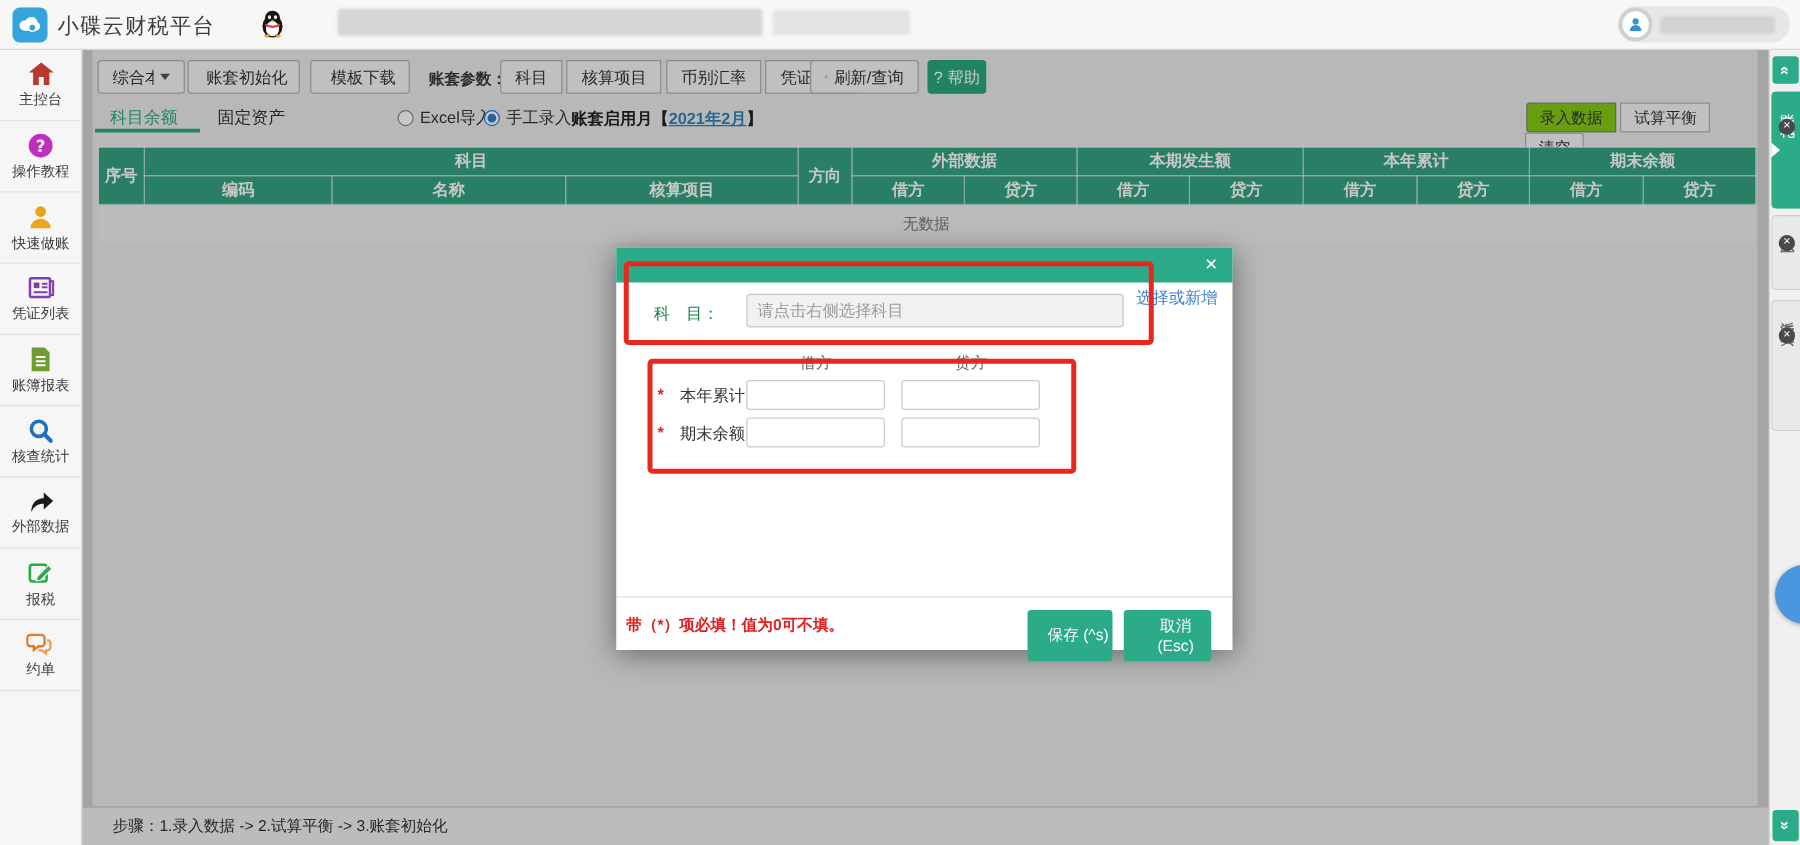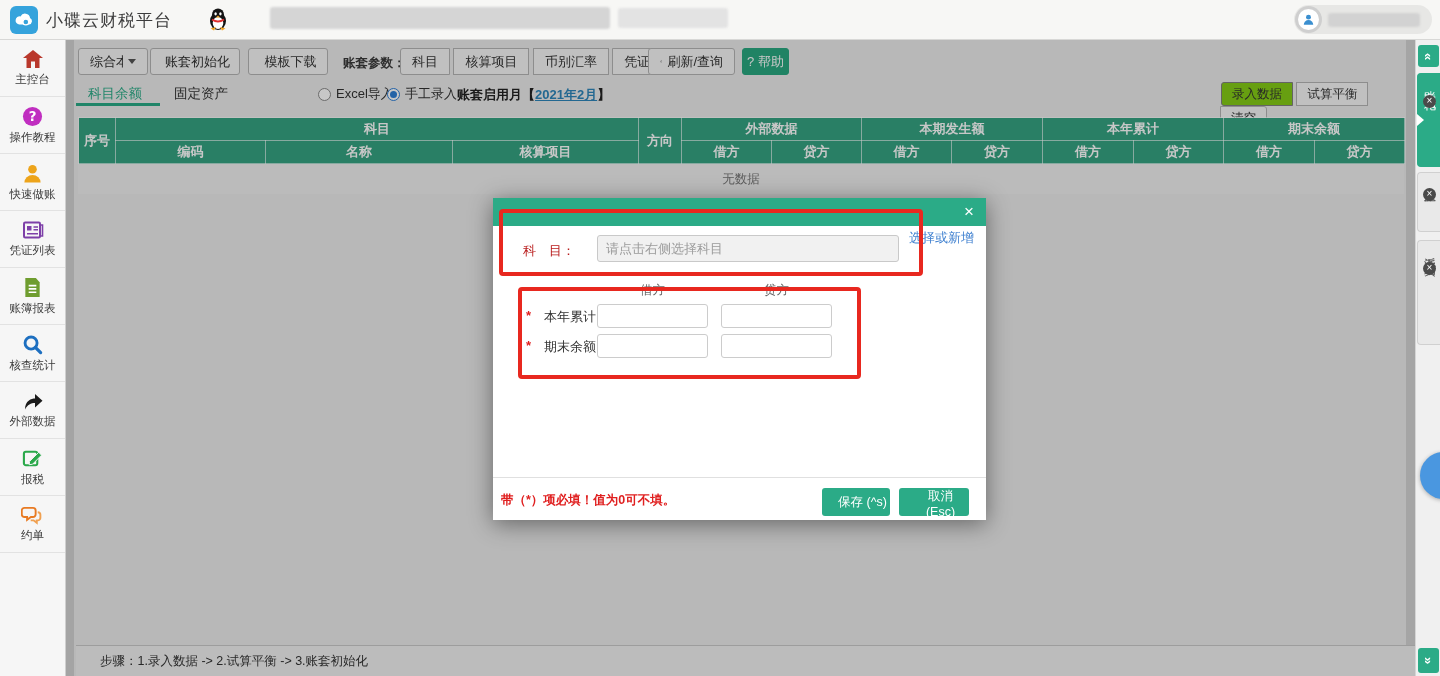--- a/index.html
+++ b/index.html
@@ -74,21 +74,21 @@
   .btn.pressed { background: #84cc16; border-color: #808080; }
 
   .table-wrap { position: absolute; left: 12px; top: 77px; width: 1326px; }
   table.grid { border-collapse: collapse; table-layout: fixed; width: 1326px; }
   table.grid th { background: var(--header_green); color: #fff; font-size: 13px; font-weight: bold;
     border: 1px solid rgba(255,255,255,.6); height: 23px; padding: 0; }
   .empty-row { height: 30px; background: #f0f0f0; display: flex; align-items: center;
     justify-content: center; font-size: 12.5px; color: #777; }
 
   .steps { position: absolute; left: 0; right: 0; bottom: 0; height: 31px; background: #f1f1f1;
-    border-top: 1px solid #c9c9c9; font-size: 12.5px; color: #333; line-height: 30px; padding-left: 24px; margin-left: 10px; }
+    border-top: 1px solid #c9c9c9; font-size: 12.5px; color: #333; line-height: 30px; padding-left: 24px; }
 
   .overlay { position: absolute; inset: 0; background: rgba(0,0,0,.22); z-index: 30; }
 
   
   .rail { position: absolute; right: 0; top: 40px; width: 25px; bottom: 0; background: #f0f0f0;
     border-left: 1px solid #d5d5d5; z-index: 20; }
   .rail-btn { position: absolute; left: 2px; width: 21px; height: 22px; background: var(--accent);
     border-radius: 3px; color: #fff; display: flex; align-items: center; justify-content: center;
     font-size: 13px; cursor: pointer; }
   .rot90 { display: inline-block; transform: rotate(90deg); font-weight: bold; }
@@ -106,33 +106,33 @@
   .blue-float { position: absolute; right: -27px; top: 412px; width: 47px; height: 47px;
     border-radius: 50%; background: #4a97e0; box-shadow: 0 1px 4px rgba(0,0,0,.3); cursor: pointer; }
 
   
   .modal { position: absolute; left: 493px; top: 198px; width: 493px; height: 322px; background: #fff;
     box-shadow: 0 4px 22px rgba(0,0,0,.45); z-index: 60; }
   .modal-head { position: absolute; left: 0; top: 0; right: 0; height: 28px; background: var(--accent); }
   .modal-title { position: absolute; left: 16px; top: 0; line-height: 28px; font-size: 13px; color: #fff; }
   .modal-close { position: absolute; right: 12px; top: 0; line-height: 28px; font-size: 17px;
     color: #fff; cursor: pointer; }
-  .m-label { position: absolute; left: 30px; top: 44px; font-size: 13px; color: #b91c1c; }
+  .m-label { position: absolute; left: 30px; top: 44px; font-size: 13px; color: #15803d; }
   .m-subject-input { position: absolute; left: 104px; top: 37px; width: 302px; height: 27px;
     background: #f1f1f1; border: 1px solid #c9c9c9; border-radius: 3px; padding: 0 8px; font-size: 13px; color:#555; }
   .m-subject-input::placeholder { color: #9b9b9b; }
   .m-link { position: absolute; left: 416px; top: 31px; font-size: 13px; color: var(--link); cursor: pointer; }
   .m-colhead { position: absolute; top: 84px; font-size: 12.5px; color: #666; text-align: center; width: 111px; }
   .m-star { position: absolute; color: #e02020; font-size: 13px; font-weight: bold; }
   .m-rowlabel { position: absolute; left: 51px; font-size: 13px; color: #333; }
   .m-cell { position: absolute; width: 111px; height: 24px; border: 1px solid #ccc; border-radius: 3px;
     background: #fff; padding: 0 6px; font-size: 13px; }
   .m-sep { position: absolute; left: 0; right: 0; top: 279px; border-top: 1px solid #e0e0e0; }
   .m-note { position: absolute; left: 8px; top: 294px; font-size: 12.5px; font-weight: bold; color: #e02020; }
-  .m-btn { position: absolute; top: 290px; height: 28px; background: var(--accent); color: #fff;
+  .m-btn { position: absolute; top: 290px; height: 41px; background: var(--accent); color: #fff;
     border: none; border-radius: 3px; font-size: 12.5px; cursor: pointer;
     font-family: "Liberation Sans", "DejaVu Sans", sans-serif; padding-left: 13px; }
   .m-save { left: 329px; width: 68px; }
   .m-cancel { left: 406px; width: 70px; }
 
   
   .annot { position: absolute; border: 4px solid var(--annotation); border-radius: 4px;
     z-index: 80; pointer-events: none; }
   .annot1 { left: 499px; top: 209px; width: 424px; height: 67px; }
   .annot2 { left: 518px; top: 287px; width: 343px; height: 92px; }

